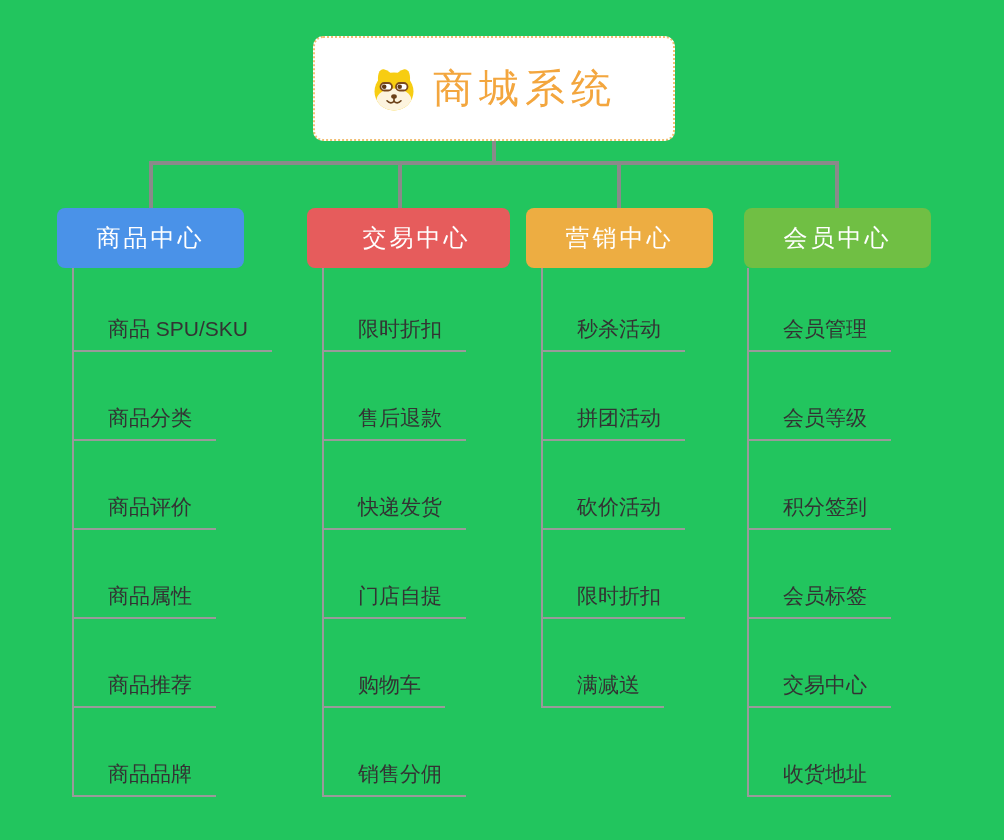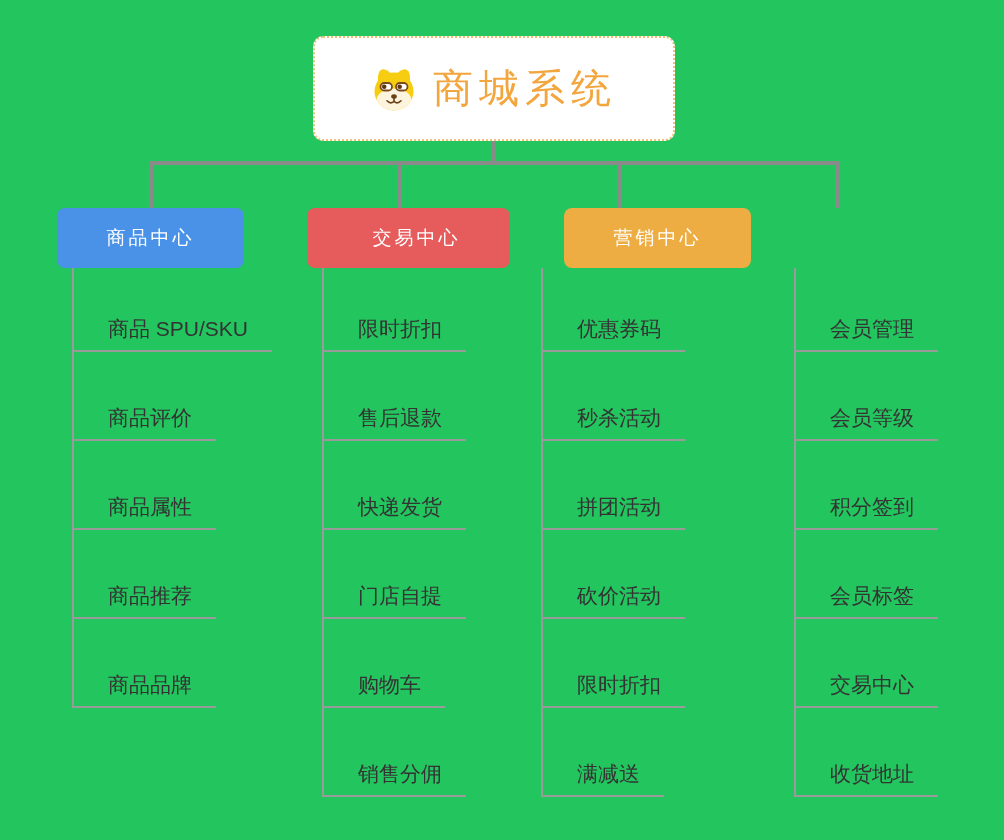--- a/index.html
+++ b/index.html
@@ -49,40 +49,40 @@
   
   .branch-header {
     position: absolute;
     top: 208px;
     width: 187px; height: 60px;
     border-radius: 8px;
     display: flex;
     align-items: center;
     justify-content: center;
     color: #FFFFFF;
-    font-size: 19px;
+    font-size: 24px;
     letter-spacing: 3px;
     white-space: nowrap;
     cursor: pointer;
   }
   .bh-0 { left: 57px;  background: #4A92E8; }
   .bh-1 { left: 307px; background: #E65C5C; padding-left: 16px; }
-  .bh-2 { left: 526px; background: #EDAD42; margin-left: 38px; }
+  .bh-2 { left: 526px; background: #EDAD42; }
   .bh-3 { left: 744px; background: #70BF44; }
 
   
   .leaf-col {
     position: absolute;
     top: 268px;
     border-left: 2px solid #9A9A9A;
   }
   .col-0 { left: 72px; }
   .col-1 { left: 322px; }
   .col-2 { left: 541px; }
-  .col-3 { left: 794px; }
+  .col-3 { left: 747px; }
   .leaf {
     height: 89px;
     display: flex;
     align-items: flex-end;
     width: max-content;
     box-sizing: border-box;
     border-bottom: 2px solid #9A9A9A;
     padding: 15px 24px 7px 34px;
     font-size: 21px;
     color: #333333;
@@ -123,26 +123,30 @@
   <div class="line root-drop"></div>
   <div class="line bus"></div>
   <div class="line drop drop-0"></div>
   <div class="line drop drop-1"></div>
   <div class="line drop drop-2"></div>
   <div class="line drop drop-3"></div>
 
   <div class="branch-header bh-0" style="background: rgb(74, 146, 232);">商品中心</div>
   <div class="branch-header bh-1" style="background: rgb(230, 92, 92);">交易中心</div>
   <div class="branch-header bh-2" style="background: rgb(237, 173, 66);">营销中心</div>
+  <div class="branch-header bh-3" style="background: rgb(112, 191, 68);">会员中心</div>
 
   <div class="leaf-col col-0">
     <div class="leaf">
         <span>商品 SPU/SKU</span>
       </div>
     <div class="leaf">
+        <span>商品分类</span>
+      </div>
+    <div class="leaf">
         <span>商品评价</span>
       </div>
     <div class="leaf">
         <span>商品属性</span>
       </div>
     <div class="leaf">
         <span>商品推荐</span>
       </div>
     <div class="leaf">
         <span>商品品牌</span>
@@ -165,23 +169,20 @@
     <div class="leaf">
         <span>购物车</span>
       </div>
     <div class="leaf">
         <span>销售分佣</span>
       </div>
   </div>
 
   <div class="leaf-col col-2">
     <div class="leaf">
-        <span>优惠券码</span>
-      </div>
-    <div class="leaf">
         <span>秒杀活动</span>
       </div>
     <div class="leaf">
         <span>拼团活动</span>
       </div>
     <div class="leaf">
         <span>砍价活动</span>
       </div>
     <div class="leaf">
         <span>限时折扣</span>

